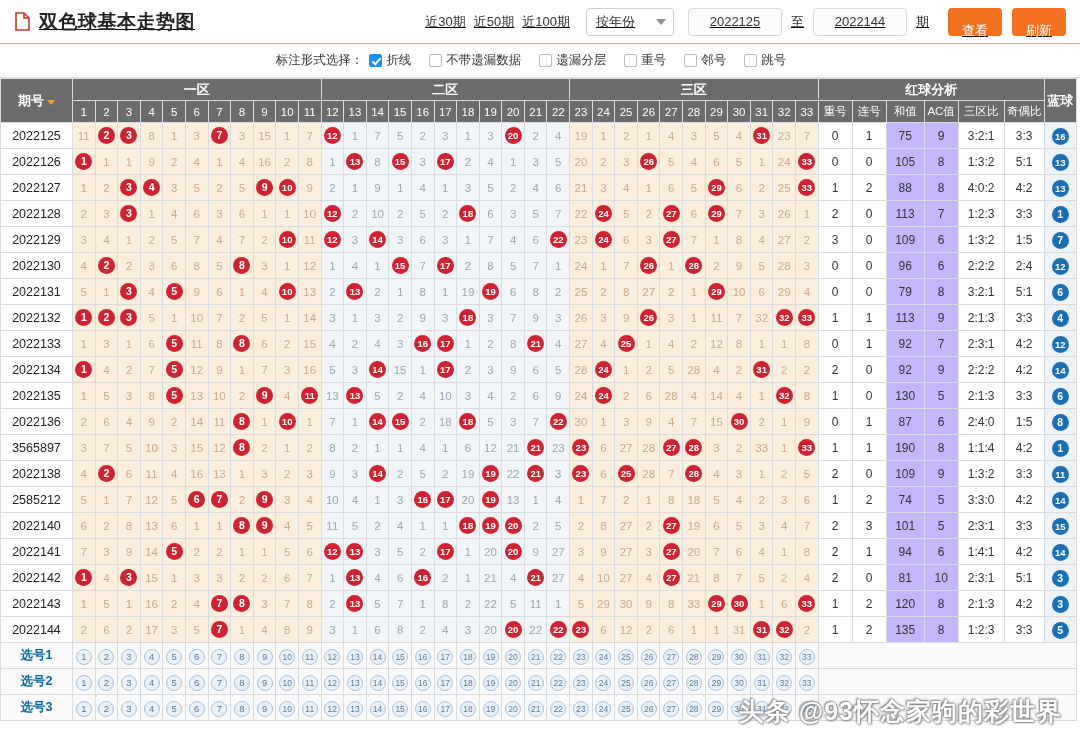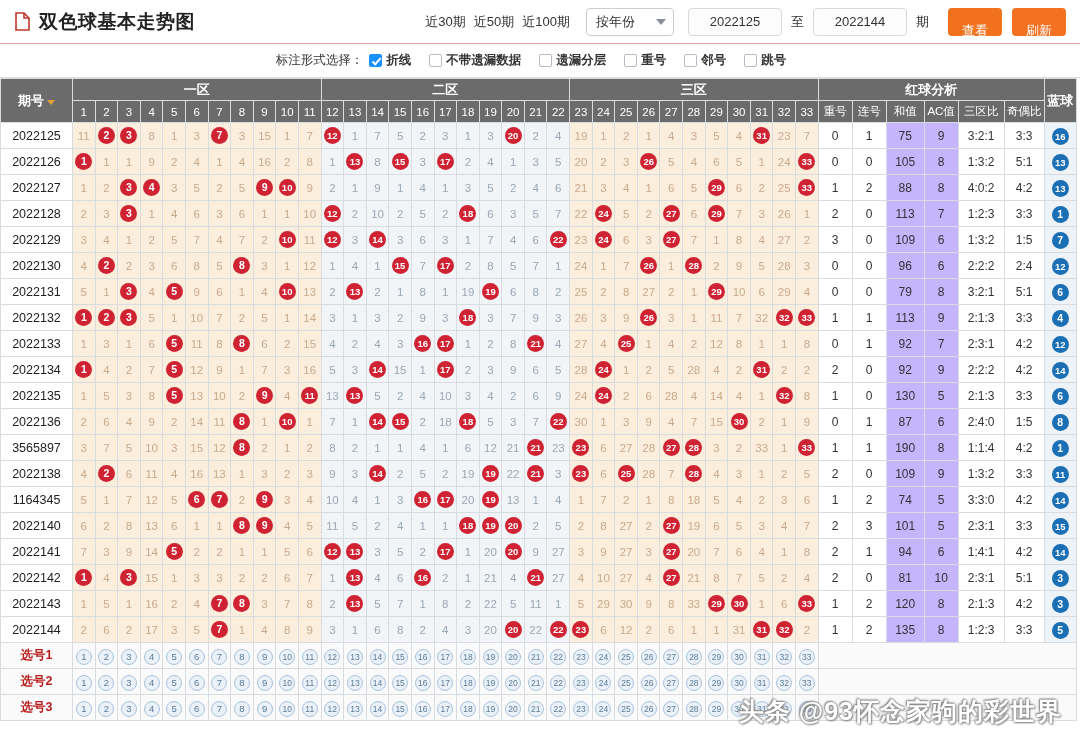--- a/index.html
+++ b/index.html
@@ -10,20 +10,21 @@
     font-family: "Liberation Sans", "DejaVu Sans", sans-serif;
     overflow: hidden;
   }
   #app { width: 1080px; height: 738px; position: relative; background:#fff; }
 
   
   .topbar {
     height: 44px; display: flex; align-items: center;
     border-bottom: 1px solid #e8a79a; background: #fff;
     padding: 0 14px;
+    text-decoration: underline;
   }
   .brand { display:flex; align-items:center; gap:7px; }
   .brand-icon { width:18px; height:20px; position:relative; flex:0 0 auto; }
   .brand-title { font-size: 19px; color:#222; font-weight:600; letter-spacing:.5px; }
   .topbar-spacer { flex: 1 1 auto; }
   .range-links { display:flex; align-items:center; gap:8px; margin-right:16px; }
   .range-link { font-size:13px; color:#333; cursor:pointer; }
   .select-box {
     width: 88px; height:28px; border:1px solid #c9cdd4; border-radius:4px;
     background:#fff; display:flex; align-items:center; justify-content:space-between;
@@ -49,21 +50,21 @@
     border-bottom: 1px solid #ddd; background:#fff; gap: 0;
   }
   .opt-label { font-size:12.5px; color:#333; margin-right:6px; }
   .opt { display:flex; align-items:center; gap:4px; margin-right:18px; cursor:pointer; }
   .cb { width:13px;height:13px;border:1px solid #b5bcc4;border-radius:2px;background:#fff;position:relative; flex:0 0 auto;}
   .cb.on { background:#1890ff; border-color:#1890ff; }
   .cb.on::after{
     content:""; position:absolute; left:4px; top:1px; width:3px; height:7px;
     border:solid #fff; border-width:0 2px 2px 0; transform:rotate(42deg);
   }
-  .opt-text { font-size:12.5px; color:#333;font-weight:bold; }
+  .opt-text { font-size:12.5px; color:#333; }
 
   
   .tablewrap { width:1080px; }
   table.grid { border-collapse: collapse; width:1072px; table-layout:fixed; }
   table.grid th, table.grid td {
     border: 1px solid #d8dce1; padding:0; text-align:center; vertical-align:middle;
   }
   thead th {
     background:#6b6b6b; color:#fff; font-weight:600; font-size:12px;
     border: 1px solid #7d7d7d;
@@ -91,21 +92,21 @@
   }
   .ball.b2 { font-size:9.5px; }
   .bball {
     display:inline-flex; align-items:center; justify-content:center;
     width:17px;height:17px;border-radius:50%;
     background:#1a6fb5; color:#fff; font-size:10.5px; font-weight:700; line-height:1;
   }
   .bball.b2 { font-size:9.5px; }
 
   
-  td.pick-label { font-size:12.5px; color:#b91c1c; font-weight:600; background:#fafafa; }
+  td.pick-label { font-size:12.5px; color:#0369a1; font-weight:600; background:#fafafa; }
   td.pickcell { height:26px; background:#fafafa; }
   .pball {
     display:inline-flex;align-items:center;justify-content:center;
     width:16px;height:16px;border-radius:50%;
     border:1px solid #a9c2dd; background:#eaf1f8; color:#5a7b99;
     font-size:9.5px; line-height:1;
   }
   .pball.p2{font-size:8.5px;}
 
   
@@ -875,21 +876,21 @@
             <td class="cell z3">5</td>
             <td class="stat">2</td>
             <td class="stat">0</td>
             <td class="stat tint">109</td>
             <td class="stat tint">9</td>
             <td class="stat">1:3:2</td>
             <td class="stat">3:3</td>
             <td class="blue"><span class="bball b2">11</span></td>
           </tr>
           <tr>
-            <td class="period">1164345</td>
+            <td class="period">2585212</td>
             <td class="cell z1">5</td>
             <td class="cell z1">1</td>
             <td class="cell z1">7</td>
             <td class="cell z1">12</td>
             <td class="cell z1">5</td>
             <td class="cell z1"><span class="ball">6</span></td>
             <td class="cell z1"><span class="ball">7</span></td>
             <td class="cell z1">2</td>
             <td class="cell z1"><span class="ball">9</span></td>
             <td class="cell z1">3</td>

